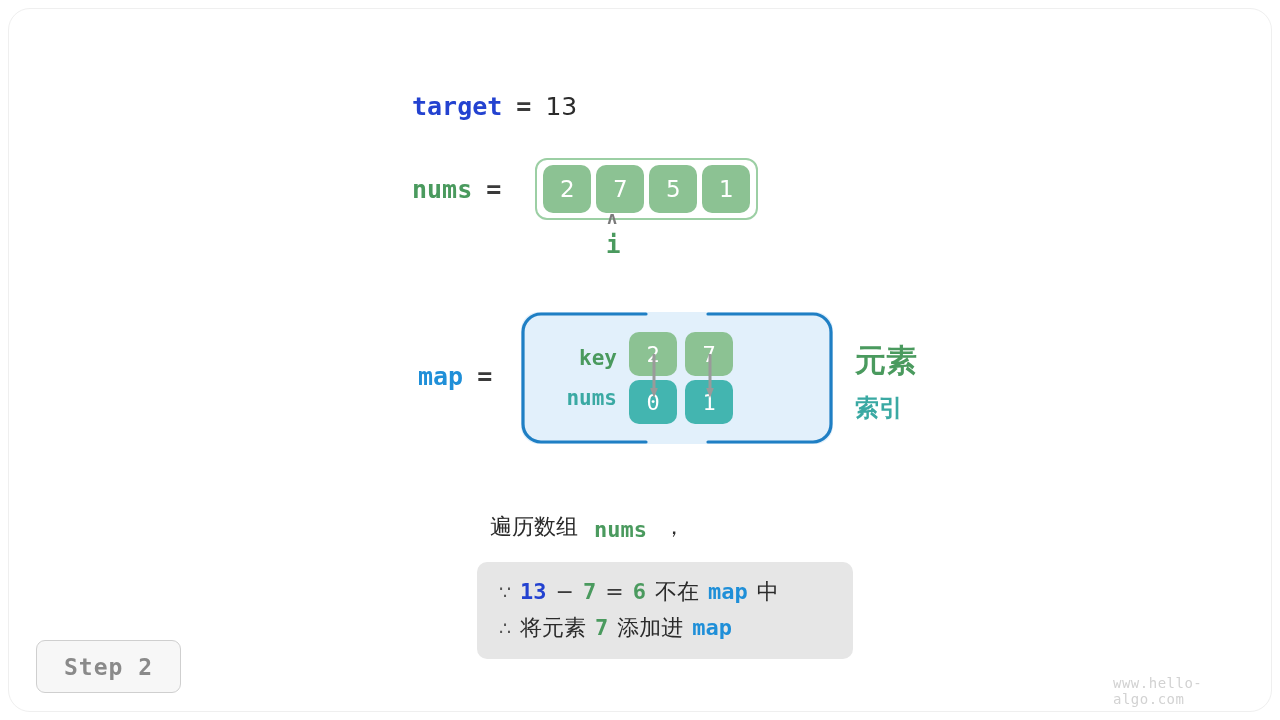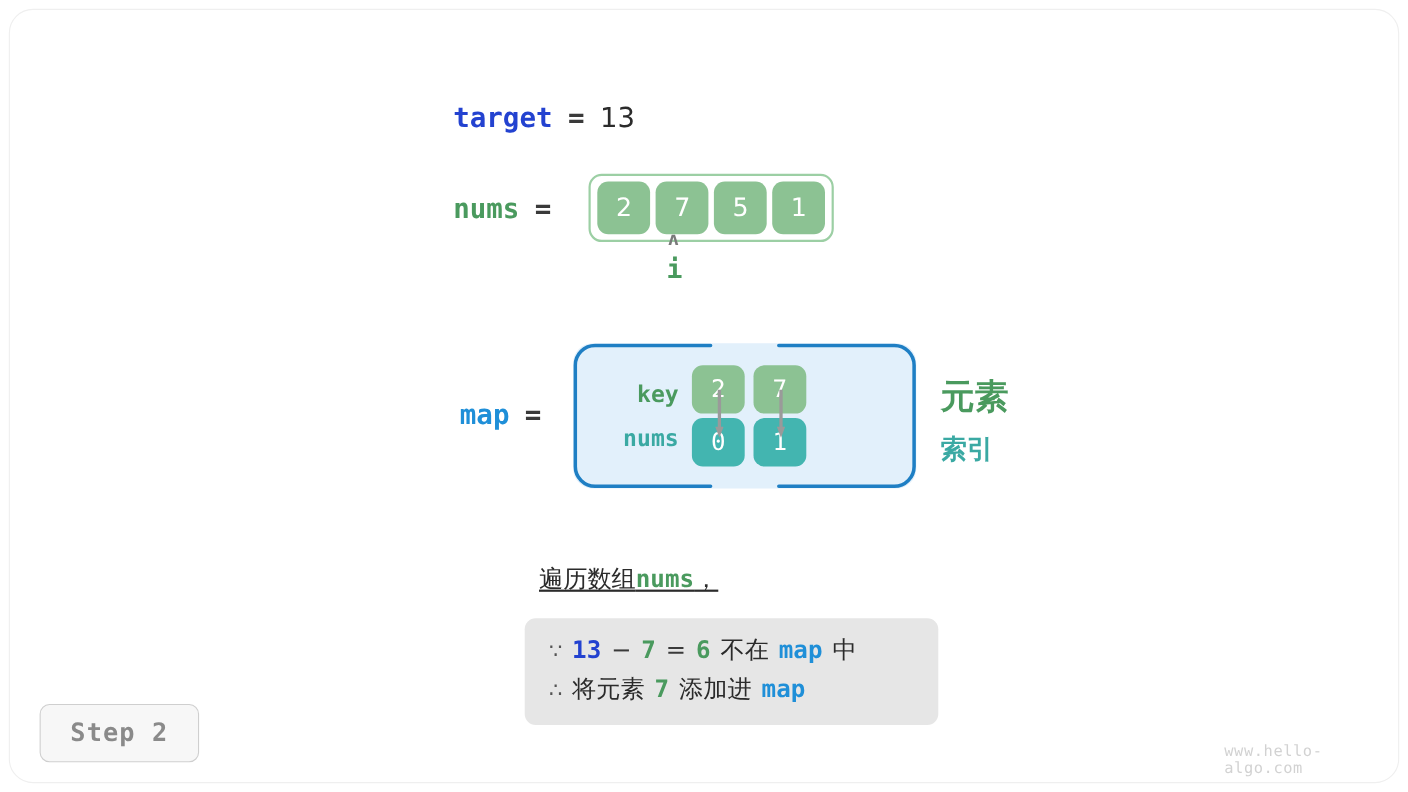--- a/index.html
+++ b/index.html
@@ -194,23 +194,22 @@
     font-weight: bold;
   }
 
   
   #caption {
     left: 490px;
     top: 512px;
     font-size: 22px;
     color: #2b2b2b;
     display: flex;
-    align-items: center;
-    gap: 0;
-    text-decoration: underline;
+    align-items: flex-end;
+    gap: 16px;
   }
   #caption .code { color: #4a9a5e; font-weight: bold; font-size: 22px; }
 
   
   #note-box {
     left: 477px;
     top: 562px;
     width: 376px;
     background: #e6e6e6;
     border-radius: 10px;

